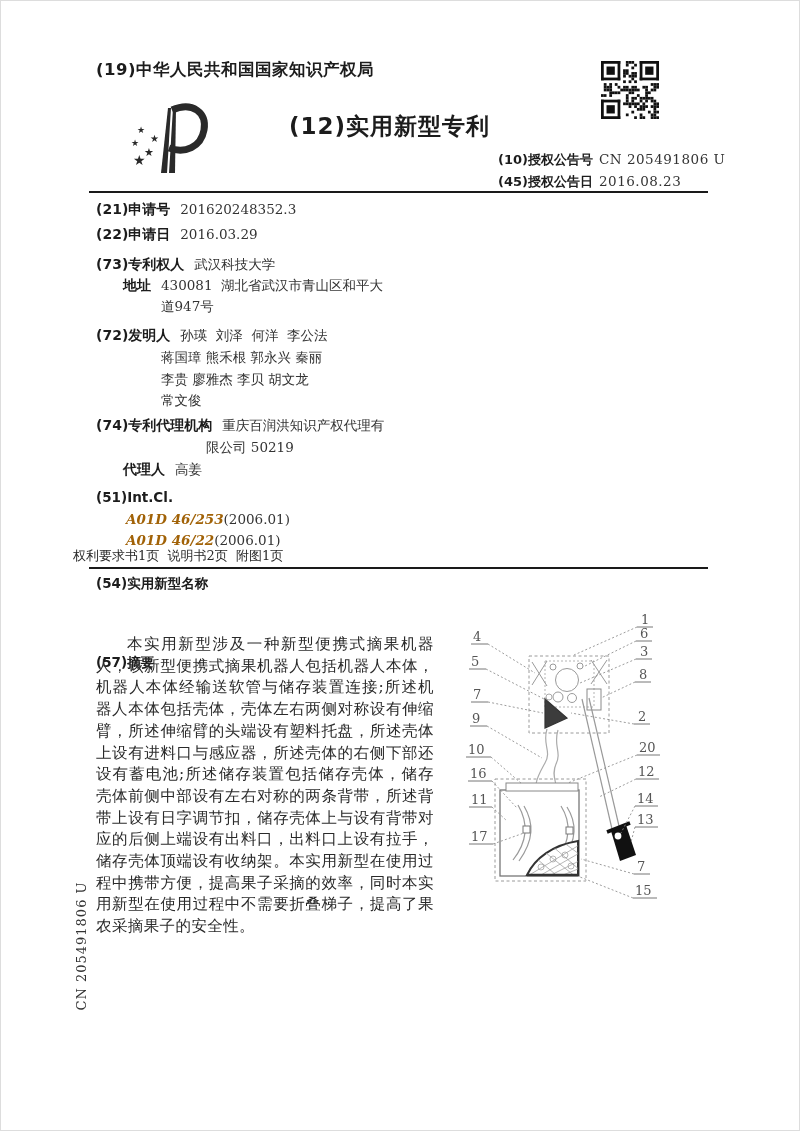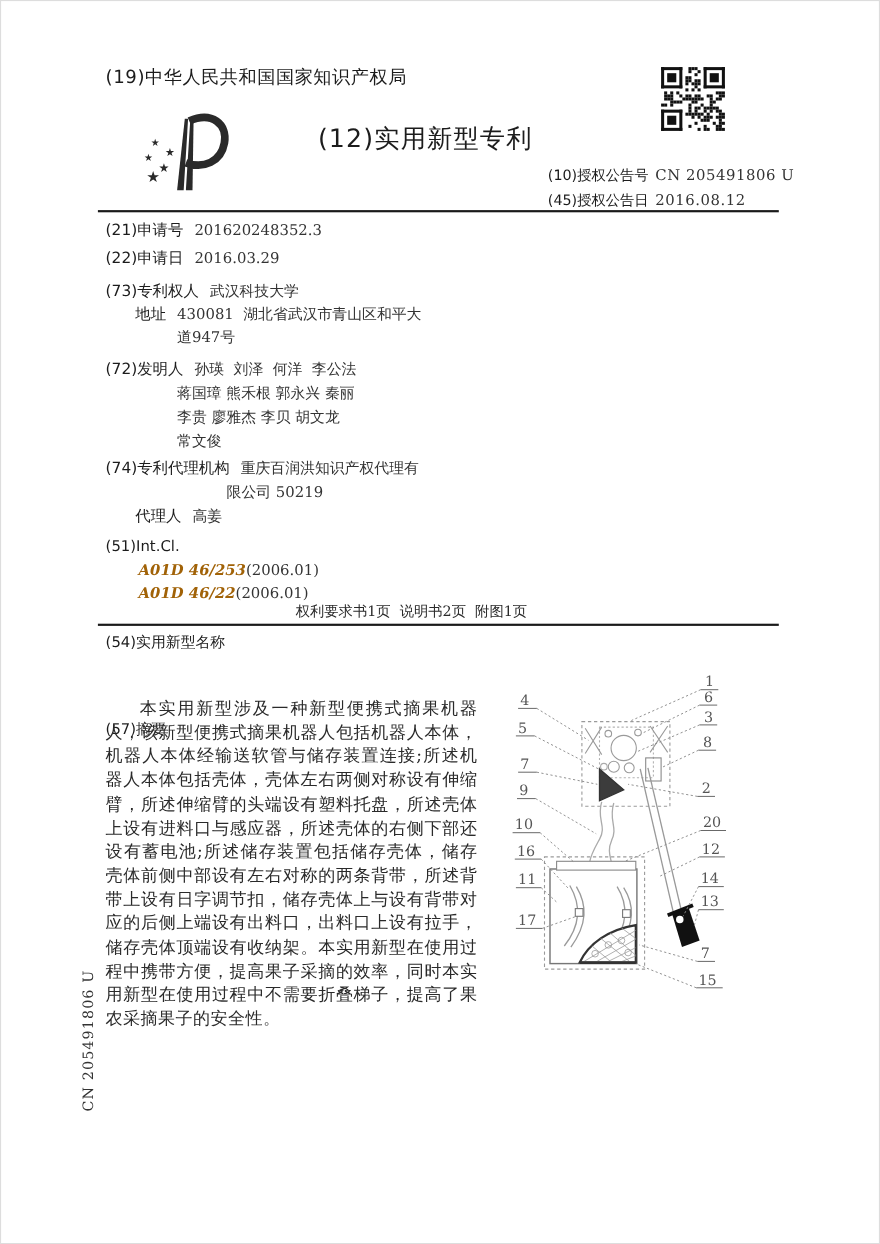--- a/index.html
+++ b/index.html
@@ -3,33 +3,33 @@
 <meta charset="utf-8">
 <style>
   html,body { margin:0; padding:0; background:#f2f2f2; }
   .page {
     position:relative; width:800px; height:1131px; margin:0 auto;
     background:#fff; border:1px solid #ddd; box-sizing:border-box;
     overflow:hidden; color:#242424;
     font-family:"DejaVu Serif", serif;
   }
   .abs { position:absolute; }
-  .b { font-family:"DejaVu Sans", "Liberation Sans", sans-serif; font-weight:normal; color:#1c1c1c; }
+  .b { font-family:"DejaVu Sans", "Liberation Sans", sans-serif; font-weight:bold; color:#1c1c1c; }
   .val { color:#333; }
   .pre { white-space:pre-wrap; }
   .office { left:95px; top:58px; font-size:16.5px; letter-spacing:0.5px; }
   .doctype { left:288px; top:110px; font-size:23px; letter-spacing:1px; }
   .pubrow { font-size:13px;text-align:center; }
   .pubrow .val { font-size:13.5px; letter-spacing:0.5px; margin-left:6px; }
   .rule { left:88px; width:619px; height:2px; background:#1a1a1a; }
   .row { font-size:13.5px; white-space:nowrap; }
   .row .b { margin-right:10px; font-size:14px; }
   .icode { font-style:italic; font-weight:bold; color:#a16207; }
   .ival { color:#333; }
-  .pages { left:88px; top:546px; width:570px; text-align:center; font-size:13px; color:#2a2a2a; }
+  .pages { left:72px; top:546px; width:570px; text-align:left; font-size:13px; color:#2a2a2a; }
   .sect-label { font-size:13.5px; }
   .title-line { left:125px; top:596px; font-size:15px; letter-spacing:1px; color:#2a2a2a; }
   .abstract {
     left:95px; top:633px; width:338px;
     font-size:15.5px; line-height:21.7px; letter-spacing:0.4px;
     text-align:justify; text-indent:2em; color:#2a2a2a;
   }
   .sidecode {
     left:80px; top:945px; transform:translate(-50%,-50%) rotate(-90deg);
     white-space:nowrap; font-size:13px; letter-spacing:1px; color:#333;
@@ -187,21 +187,21 @@
       <rect x="15" y="20" width="1" height="1" fill="#111"></rect>
       <rect x="18" y="20" width="1" height="1" fill="#111"></rect>
       <rect x="19" y="20" width="1" height="1" fill="#111"></rect>
       <rect x="20" y="20" width="1" height="1" fill="#111"></rect>
     </svg>
 
   <div class="abs pubrow" style="left:497px; top:150px;">
     <span class="b">(10)授权公告号</span><span class="val">CN 205491806 U</span>
   </div>
   <div class="abs pubrow" style="left:497px; top:172px;">
-    <span class="b">(45)授权公告日</span><span class="val">2016.08.12</span>
+    <span class="b">(45)授权公告日</span><span class="val">2016.08.23</span>
   </div>
 
   <div class="abs rule" style="top:190px;"></div>
 
   <div class="abs row" style="left:95px; top:200px;">
     <span class="b">(21)申请号</span><span class="val">201620248352.3</span>
   </div>
   <div class="abs row" style="left:95px; top:225px;">
     <span class="b">(22)申请日</span><span class="val">2016.03.29</span>
   </div>

